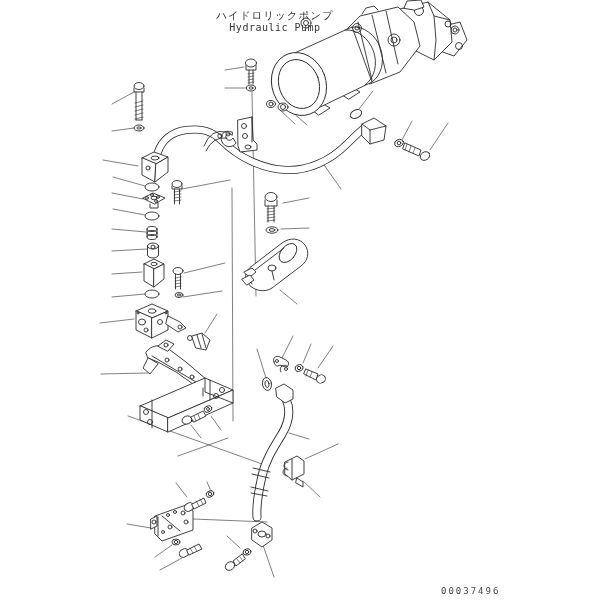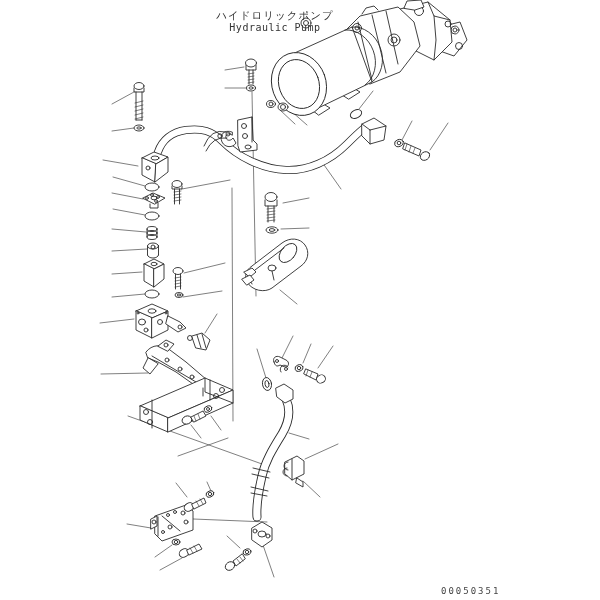--- a/index.html
+++ b/index.html
@@ -313,14 +313,14 @@
       <circle cx="210" cy="494" r="1.7"></circle>
       <ellipse class="f" cx="176" cy="542" rx="4" ry="3"></ellipse>
         <circle cx="176" cy="542" r="1.7"></circle>
       <ellipse class="f" cx="184" cy="553" rx="5" ry="4" transform="rotate(-30 184 553)"></ellipse>
       <path class="f" d="M187 550 L199 544 L202 549 L189 555 Z"></path>
       <path class="th" d="M190 548 L193 553 M194 546 L197 551"></path>
     </g>
 
   </svg>
 
-  <div class="docnum">00050351</div>
+  <div class="docnum">00037496</div>
 </div>
 
 </body></html>

